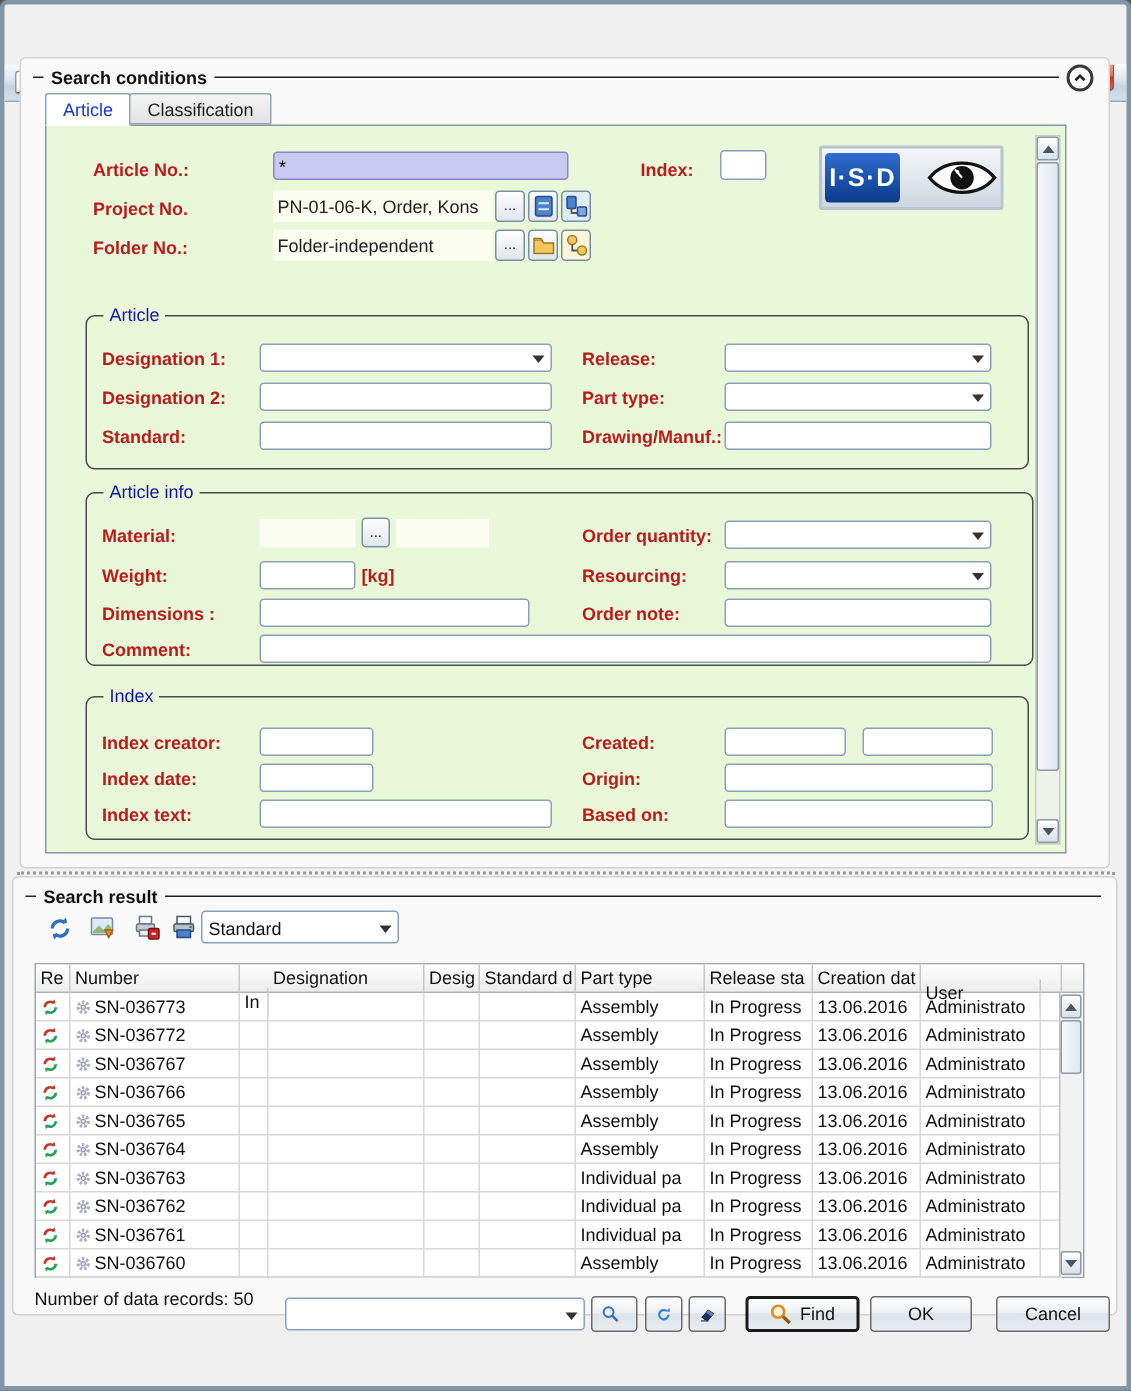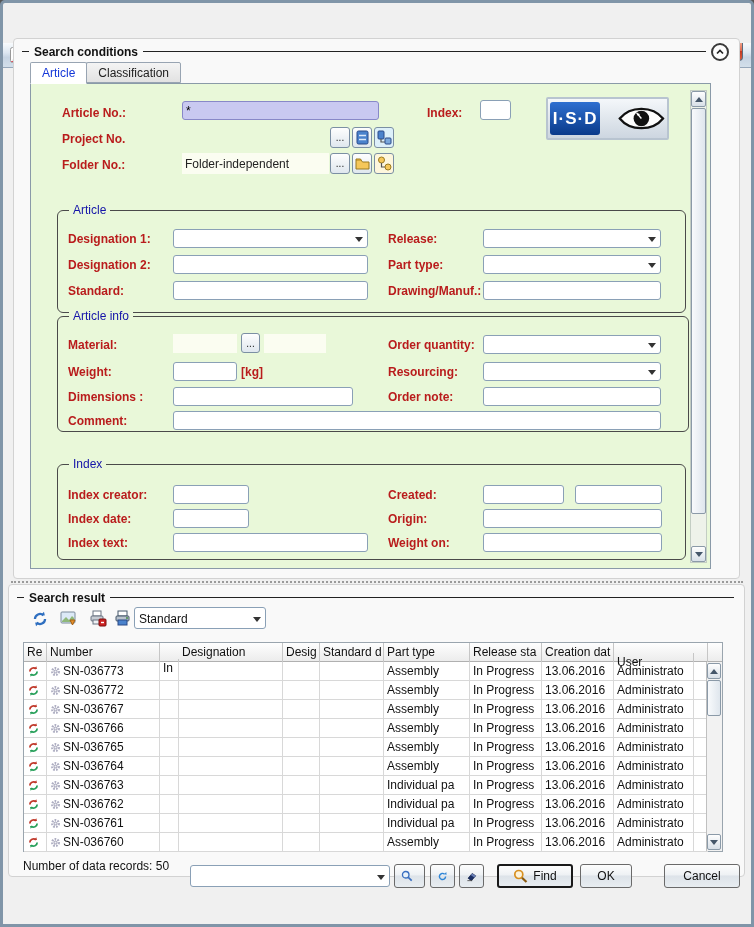--- a/index.html
+++ b/index.html
@@ -144,20 +144,21 @@
         <span class="blue">I·S·D</span>
         <svg width="54" height="33" viewBox="0 0 54 34">
           <path d="M2 17 C14 2, 40 2, 52 17 C40 32, 14 32, 2 17 Z" fill="#fdfdfd" stroke="#111" stroke-width="2.6"></path>
           <circle cx="27" cy="17" r="9" fill="#111"></circle>
           <line x1="27" y1="17" x2="21.5" y2="10.5" stroke="#fff" stroke-width="1.6"></line>
           <circle cx="23.5" cy="12.5" r="1.4" fill="#fff"></circle>
         </svg>
       </div>
 
       <span class="lbl" style="left:31px;top:48px">Project No.</span>
+      <div class="flat" style="left:151px;top:43px;width:147px">PN-01-06-K, Order, Kons</div>
       <button class="sbtn" style="left:299px;top:43px">
         <span>...</span>
       </button>
       <button class="sbtn" style="left:321px;top:43px">
         <svg width="13" height="15" viewBox="0 0 13 15">
           <rect x="1" y="1" width="11" height="13" rx="1.5" fill="#4a82cc" stroke="#2a4a88"></rect>
           <line x1="3" y1="5.5" x2="10" y2="5.5" stroke="#dce8f8" stroke-width="1.4"></line>
           <line x1="3" y1="9.5" x2="10" y2="9.5" stroke="#dce8f8" stroke-width="1.4"></line>
         </svg>
       </button>
@@ -205,21 +206,21 @@
         <div class="combo" style="left:425px;top:44px;width:178px">
             <span class="ar"></span>
           </div>
 
         <span class="lbl" style="left:10px;top:73px">Standard:</span>
         <input class="inp" style="left: 115px; top: 70px; width: 195px;">
         <span class="lbl" style="left:330px;top:73px">Drawing/Manuf.:</span>
         <input class="inp" style="left: 425px; top: 70px; width: 178px;">
       </div>
 
-      <div class="fg" style="left:26px;top:232px;width:632px;height:116px">
+      <div class="fg" style="left:26px;top:244px;width:632px;height:116px">
         <span class="legend">Article info</span>
         <span class="lbl" style="left:10px;top:21px">Material:</span>
         <div class="flat" style="left:115px;top:17px;width:64px;height:19px"></div>
         <button class="sbtn" style="left:183px;top:16px;width:19px;height:20px">
           <span>...</span>
         </button>
         <div class="flat" style="left:206px;top:17px;width:62px;height:19px"></div>
         <span class="lbl" style="left:330px;top:21px">Order quantity:</span>
         <div class="combo" style="left:425px;top:18px;width:178px">
             <span class="ar"></span>
@@ -250,21 +251,21 @@
         <input class="inp" style="left: 425px; top: 20px; width: 81px;">
         <input class="inp" style="left: 517px; top: 20px; width: 87px;">
 
         <span class="lbl" style="left:10px;top:47px">Index date:</span>
         <input class="inp" style="left: 115px; top: 44px; width: 76px;">
         <span class="lbl" style="left:330px;top:47px">Origin:</span>
         <input class="inp" style="left: 425px; top: 44px; width: 179px;">
 
         <span class="lbl" style="left:10px;top:71px">Index text:</span>
         <input class="inp" style="left: 115px; top: 68px; width: 195px;">
-        <span class="lbl" style="left:330px;top:71px">Weight on:</span>
+        <span class="lbl" style="left:330px;top:71px">Based on:</span>
         <input class="inp" style="left: 425px; top: 68px; width: 179px;">
       </div>
 
       <div class="vsb" style="right:3px;top:6px;height:473px">
         <button class="sbb" style="top:0">
             <span class="tri-up"></span>
           </button>
         <div class="thumb" style="top:17px;height:406px"></div>
         <button class="sbb" style="bottom:0">
             <span class="tri-dn"></span>
@@ -632,20 +633,20 @@
       <path d="M2 13.5 h7" stroke="#444" stroke-width="1.2"></path>
     </svg>
   </button>
   <button class="fbtn def" style="left:494px;width:76px">
     <svg width="15" height="14" viewBox="0 0 15 14">
       <circle cx="5.8" cy="5.5" r="4" fill="#fdf3da" stroke="#d89020" stroke-width="1.7"></circle>
       <line x1="9" y1="8.7" x2="13.5" y2="13" stroke="#8a5a10" stroke-width="2.2"></line>
     </svg>
     <span>Find</span>
   </button>
-  <button class="fbtn" style="left:577px;width:52px">
+  <button class="fbtn" style="left:577px;width:68px">
     <span>OK</span>
   </button>
   <button class="fbtn" style="left:661px;width:76px">
     <span>Cancel</span>
   </button>
 
 </div>
 
 </body></html>

